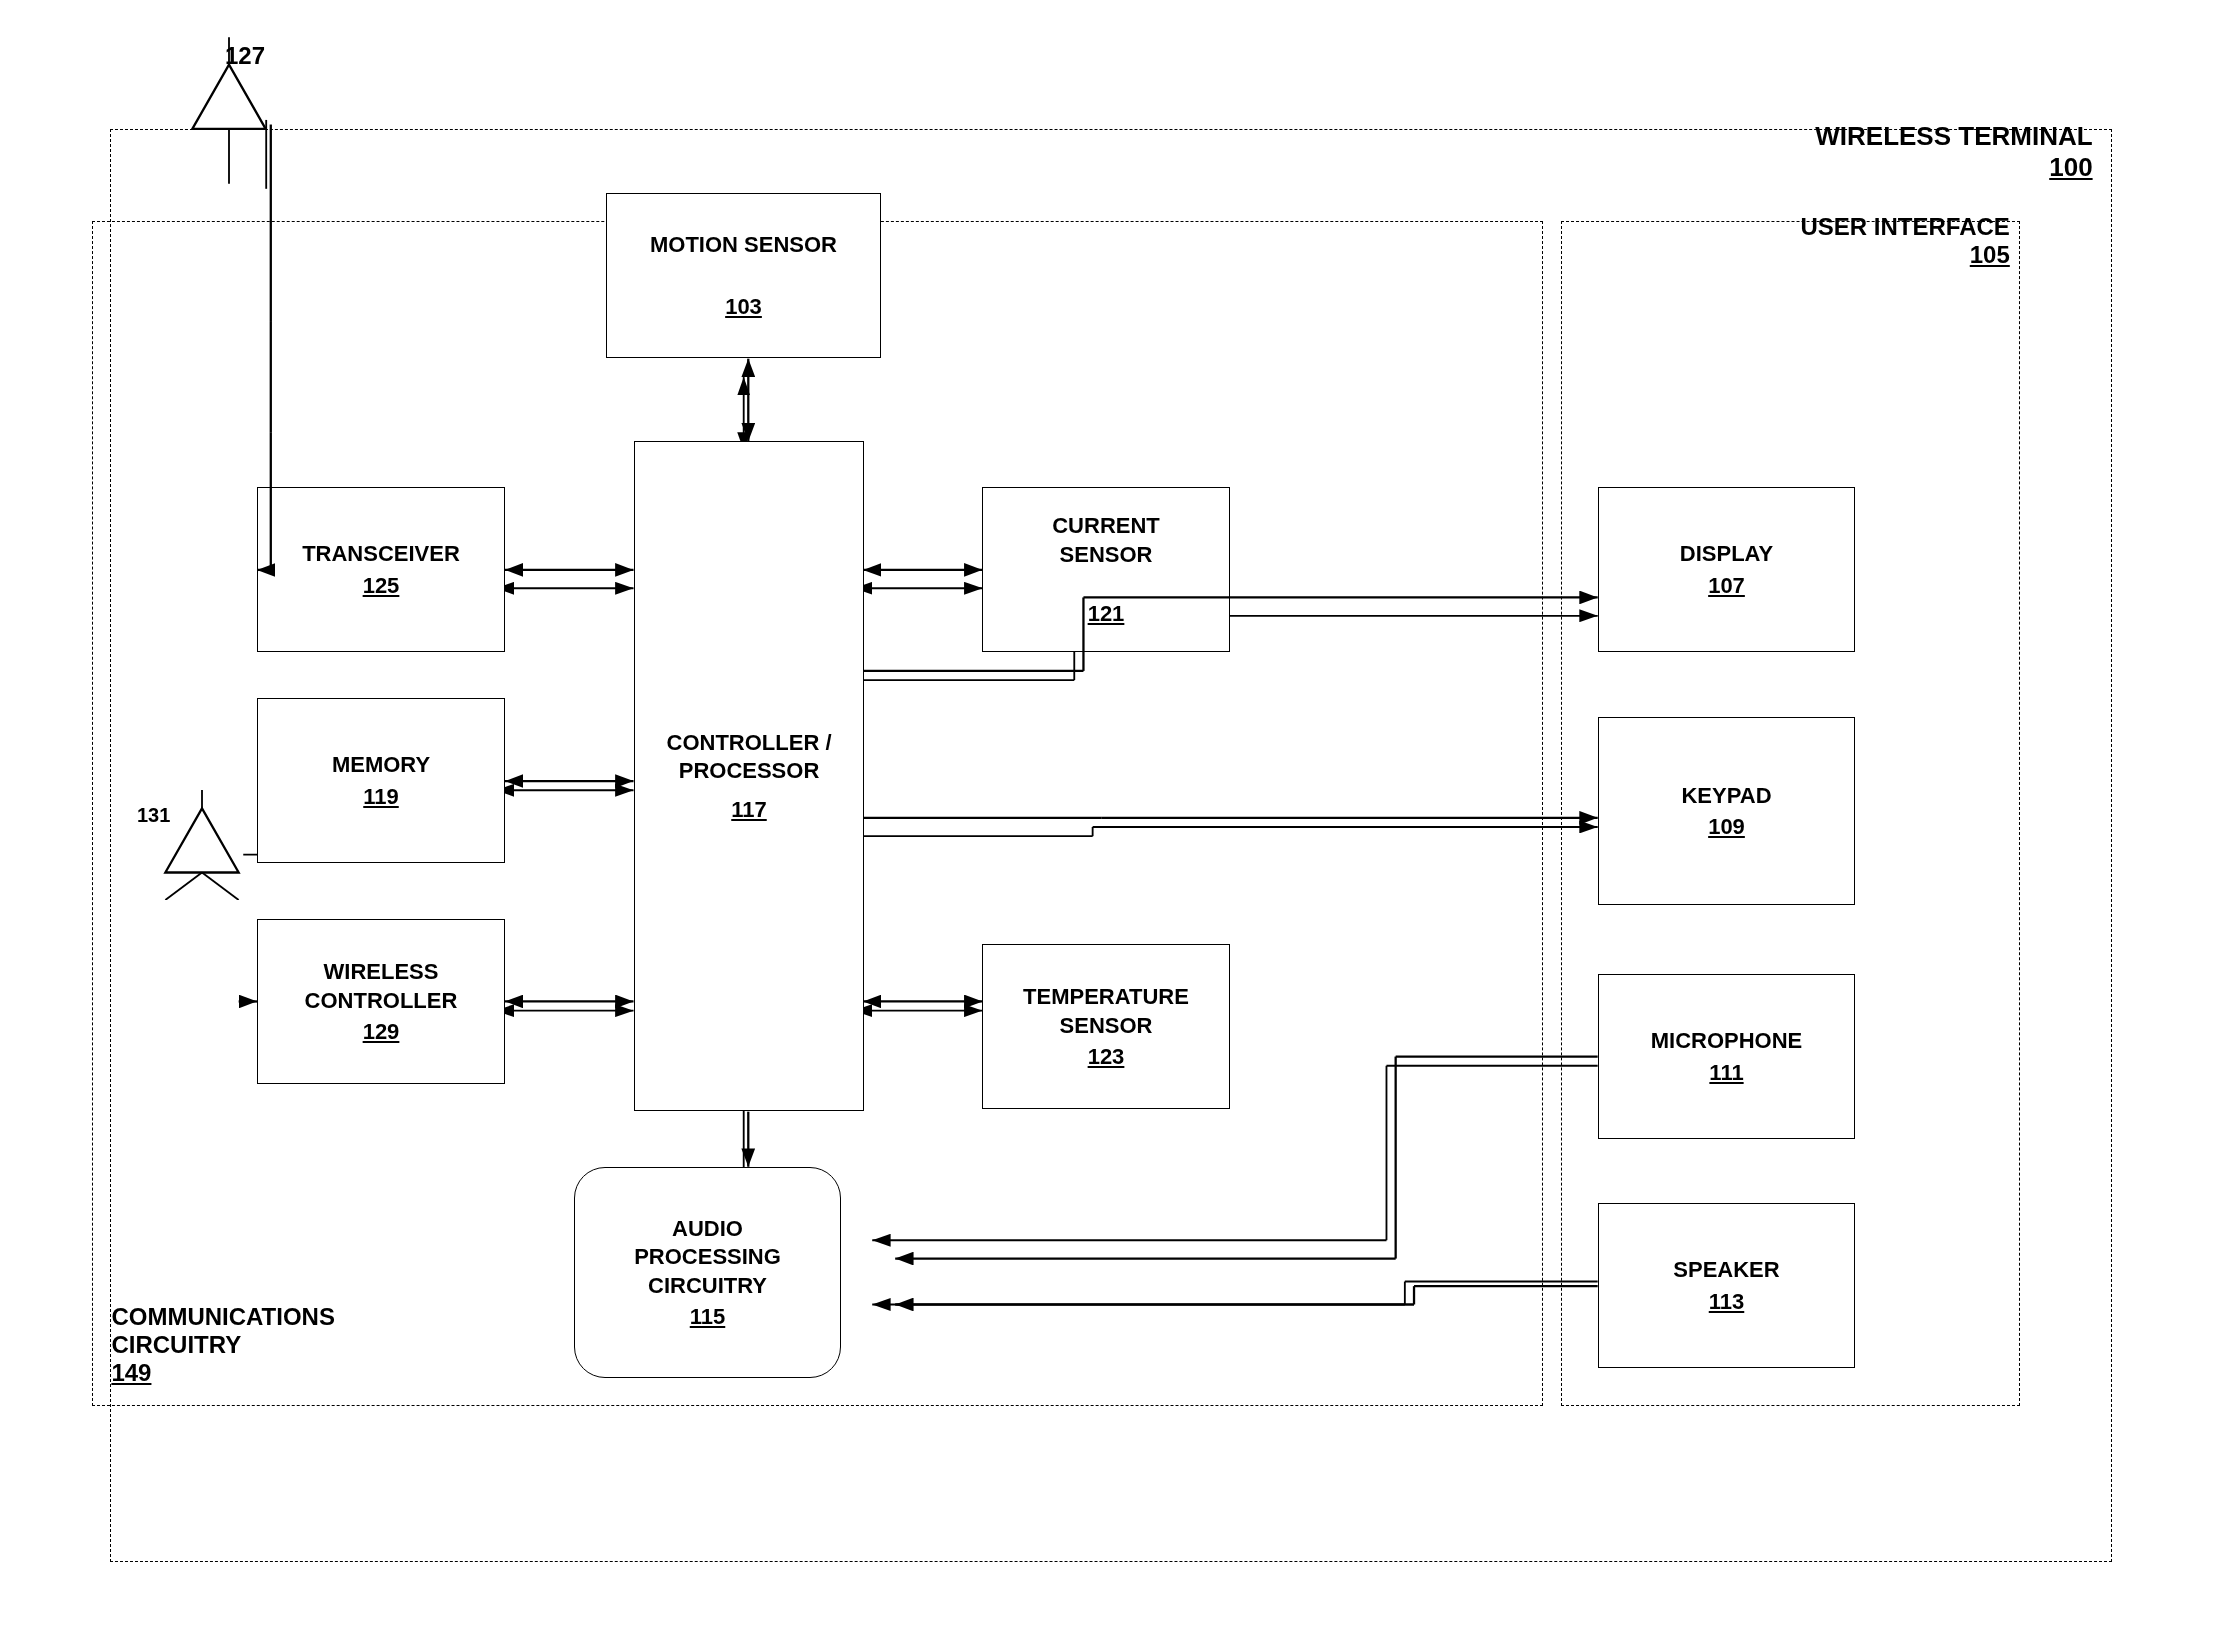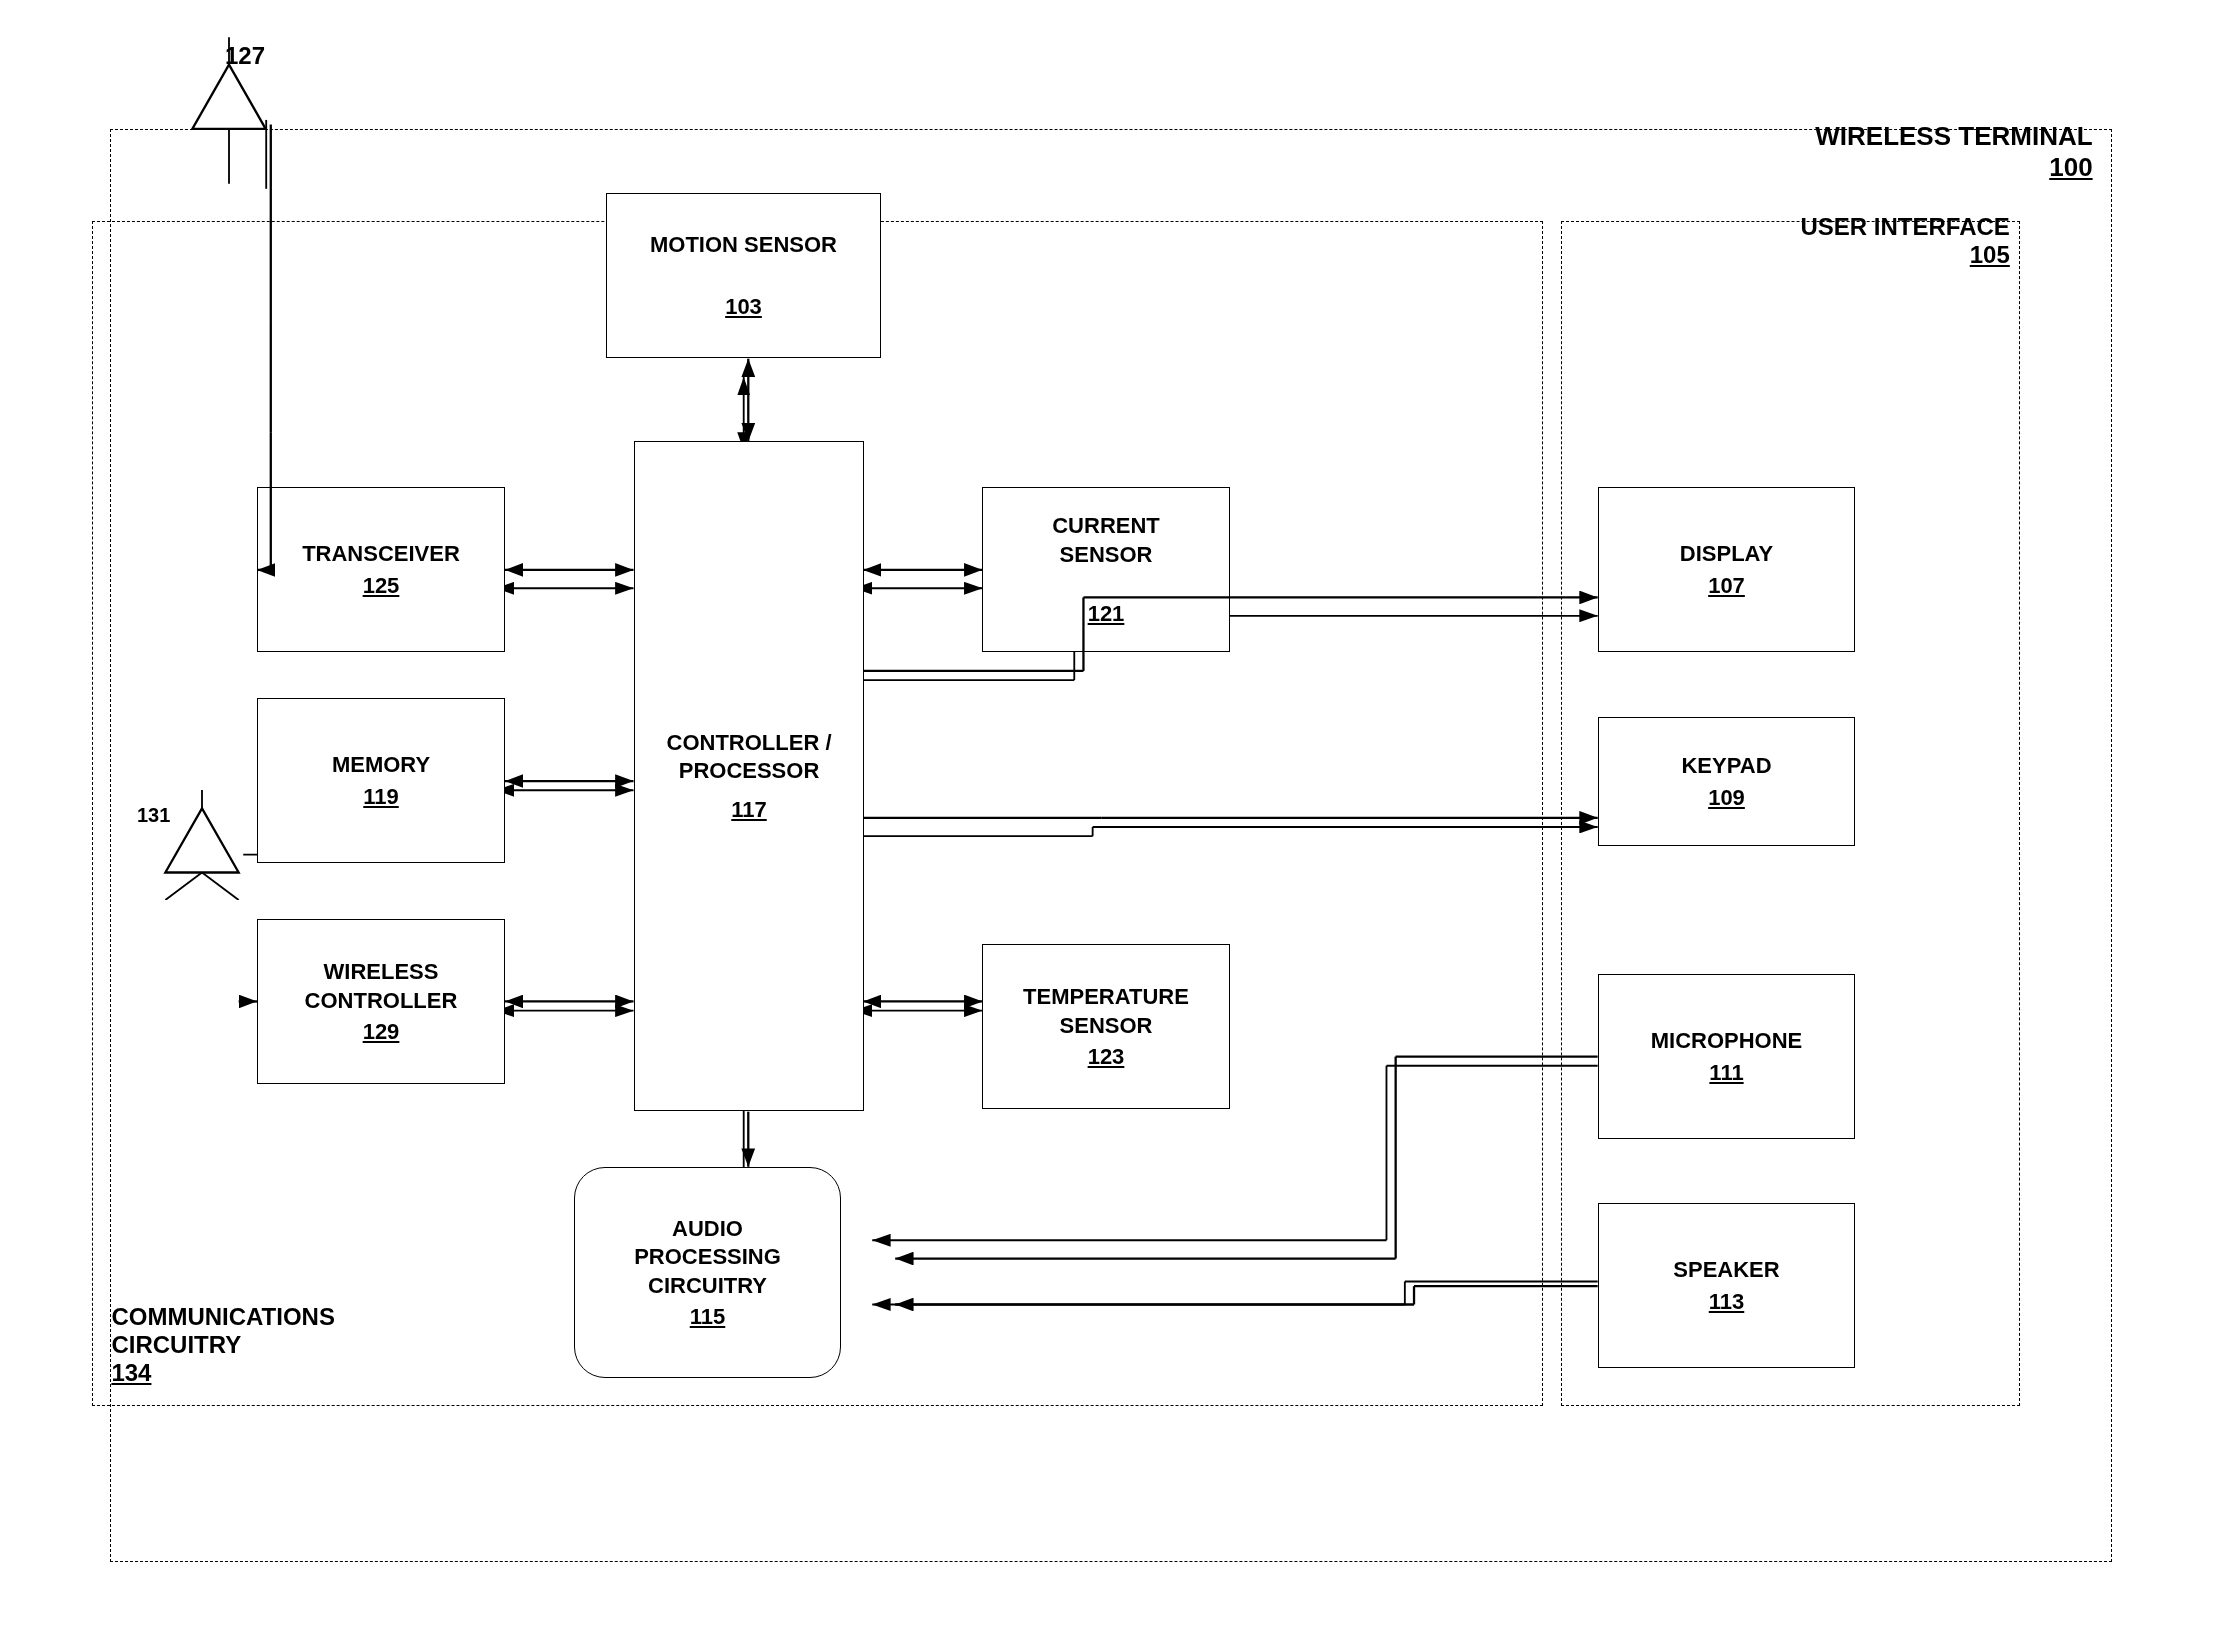--- a/index.html
+++ b/index.html
@@ -194,21 +194,21 @@
   <div class="wireless-terminal">
     <div class="wireless-terminal-label">
       <span class="title">WIRELESS TERMINAL</span>
       <span class="number">100</span>
     </div>
   </div>
 
   <div class="comms-circuitry">
     <div class="comms-label">
       <span class="title">COMMUNICATIONS<br>CIRCUITRY</span><br>
-      <span class="number">134</span>
+      <span class="number">149</span>
     </div>
   </div>
 
   <div class="user-interface">
     <div class="ui-label">
       <span class="title">USER INTERFACE</span>
       <span class="number">105</span>
     </div>
   </div>
 
@@ -267,21 +267,21 @@
   <div class="component-box" style="left:519px; top:1130px; width:267px; height:211px;border-radius:31px;">
     <span class="box-title">AUDIO<br>PROCESSING<br>CIRCUITRY</span>
     <span class="box-number">115</span>
   </div>
 
   <div class="component-box" style="left:1543px; top:450px; width:257px; height:165px;">
     <span class="box-title">DISPLAY</span>
     <span class="box-number">107</span>
   </div>
 
-  <div class="component-box" style="left:1543px; top:680px; width:257px; height:129px;">
+  <div class="component-box" style="left:1543px; top:680px; width:257px; height:188px;">
     <span class="box-title">KEYPAD</span>
     <span class="box-number">109</span>
   </div>
 
   <div class="component-box" style="left:1543px; top:937px; width:257px; height:165px;">
     <span class="box-title">MICROPHONE</span>
     <span class="box-number">111</span>
   </div>
 
   <div class="component-box" style="left:1543px; top:1166px; width:257px; height:165px;">

